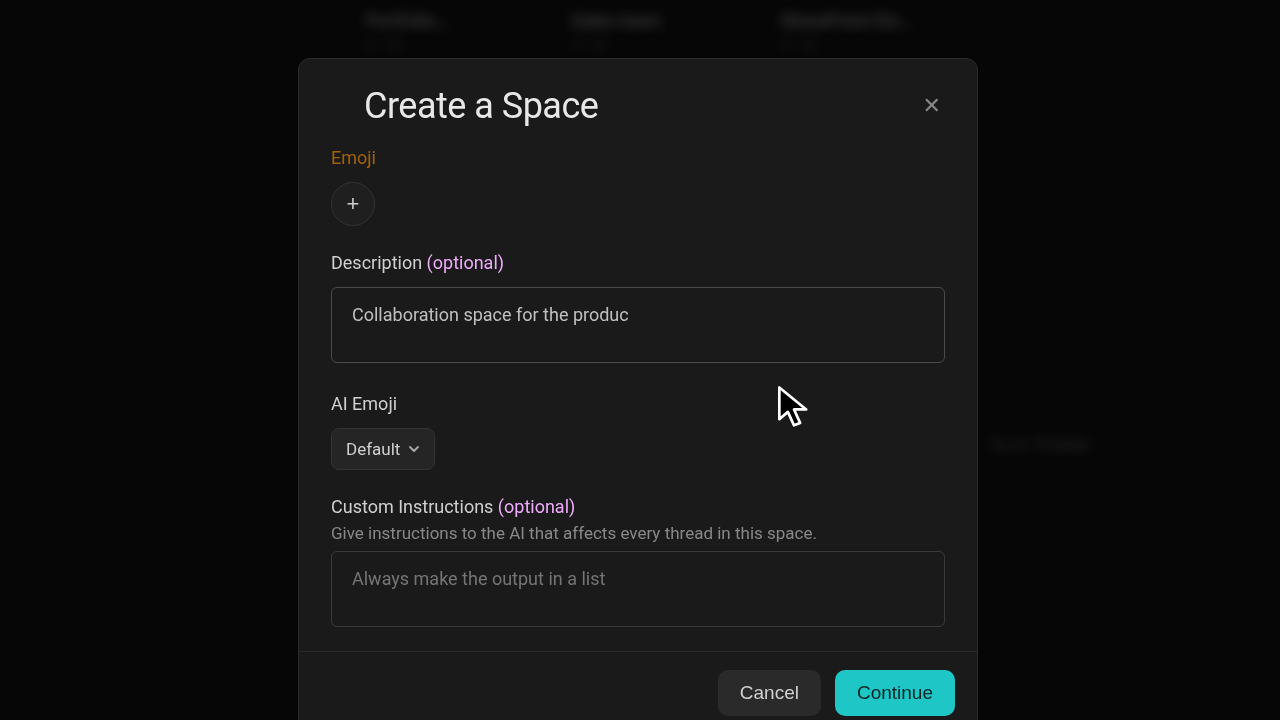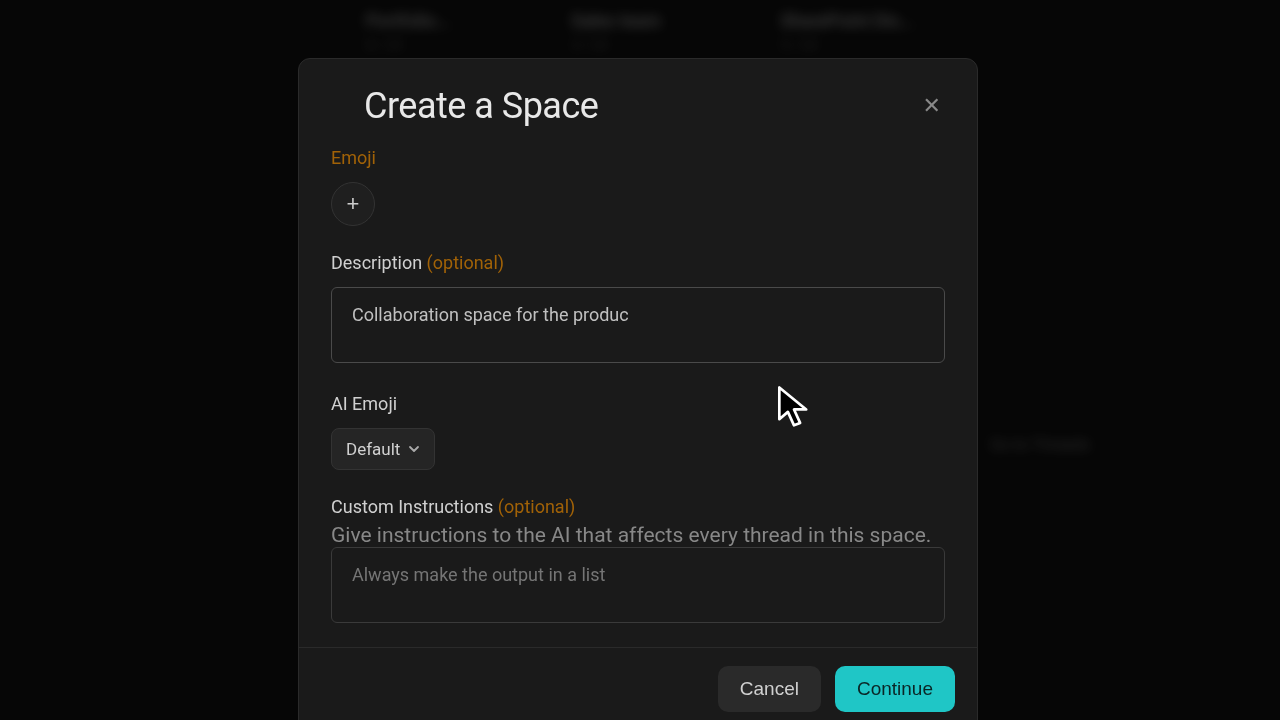--- a/index.html
+++ b/index.html
@@ -98,21 +98,21 @@
       flex: 1;
     }
     .label {
       font-size: 18px;
       color: #d0d0d0;
       font-weight: 400;
       display: block;
       margin-bottom: 14px;
     }
     .label-optional {
-      color: #a16207;
+      color: #f0abfc;
     }
     .emoji-wrap {
       text-align: right;
     }
     .emoji-label {
       font-size: 18px;
       color: #a16207;
       margin-bottom: 14px;
       display: block;
     }
@@ -175,24 +175,24 @@
     }
     .chevron {
       width: 12px;
       height: 12px;
       display: inline-block;
     }
     .chevron svg {
       display: block;
     }
     .helper-text {
-      font-size: 21px;
+      font-size: 17px;
       color: #888;
       margin-top: 6px;
-      margin-bottom: 0;
+      margin-bottom: 8px;
     }
     .modal-footer {
       border-top: 1px solid #2a2a2a;
       padding: 18px 22px 20px 22px;
       display: flex;
       justify-content: flex-end;
       gap: 14px;
     }
     .btn {
       padding: 12px 22px;

